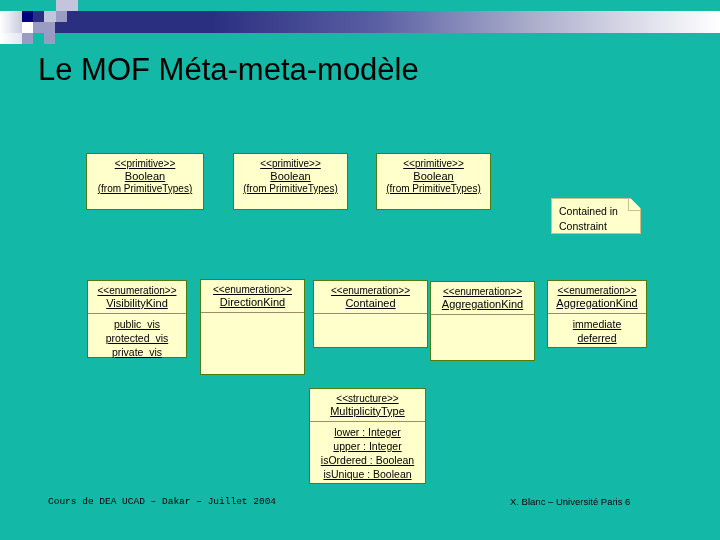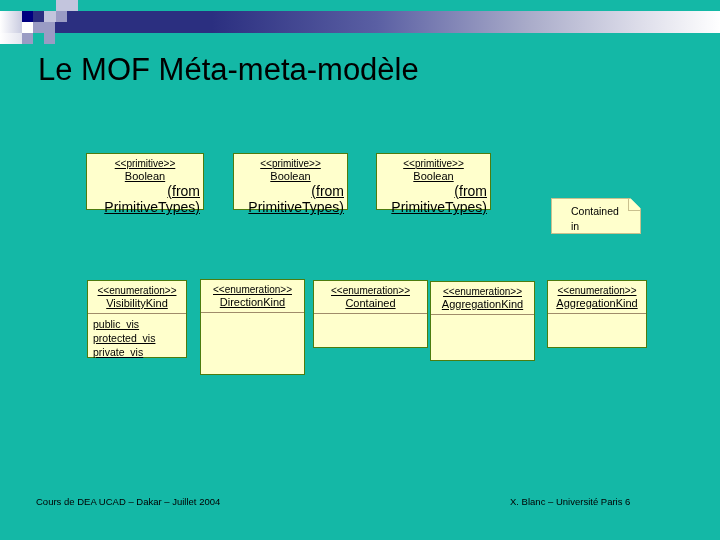--- a/index.html
+++ b/index.html
@@ -66,56 +66,56 @@
     text-align: center;
     padding: 4px 3px 3px 3px;
     line-height: 1.18;
     font-size: 10px;
   }
   .uml .hd.sep { border-bottom: 1px solid #a08c6a; }
   .uml .body {
     padding: 3px 5px 4px 5px;
     font-size: 10.5px;
     line-height: 1.35;
+    text-align: center;
   }
   .uml .from {
-    font-size: 14px;
-    text-align: right;
+    font-size: 10px;
   }
   .uml .nm { font-size: 11px; }
 
   
   .note {
     position: absolute;
     background: #ffffcc;
     border: 1px solid #c9c08e;
     box-sizing: border-box;
     font-size: 10.5px;
     line-height: 1.45;
-    padding: 5px 19px;
+    padding: 5px 7px;
     color: #000000;
     clip-path: polygon(0 0, calc(100% - 11px) 0, 100% 11px, 100% 100%, 0 100%);
   }
   .note .fold {
     position: absolute;
     right: 0px; top: 0px;
     width: 11px; height: 11px;
     border-left: 1px solid #c9c08e;
     border-bottom: 1px solid #c9c08e;
     background: #ffffcc;
   }
 
   
   .foot {
     position: absolute;
     font-size: 9.5px;
     color: #000000;
     white-space: nowrap;
   }
-  .foot-l { left: 36px; top: 496px; }
+  .foot-l { left: 48px; top: 496px; font-family: Liberation Mono, monospace; }
   .foot-r { left: 510px; top: 496px; }
 </style>
 </head>
 <body>
 
 <div id="slide">
 
   <div class="hdr-bar"></div>
   <div class="sq sq-a"></div>
   <div class="sq sq-c"></div>
@@ -191,19 +191,35 @@
       <div>&lt;&lt;enumeration&gt;&gt;</div>
       <div class="nm">AggregationKind</div>
     </div>
   </div>
 
   <div class="uml" style="left:547px; top:280px; width:100px; height:68px;">
     <div class="hd sep">
       <div>&lt;&lt;enumeration&gt;&gt;</div>
       <div class="nm">AggregationKind</div>
     </div>
-  </div>
-
+    <div class="body">
+      <div>immediate</div>
+      <div>deferred</div>
+    </div>
+  </div>
+
+  <div class="uml" style="left:309px; top:388px; width:117px; height:96px;">
+    <div class="hd sep">
+      <div>&lt;&lt;structure&gt;&gt;</div>
+      <div class="nm">MultiplicityType</div>
+    </div>
+    <div class="body">
+      <div>lower : Integer</div>
+      <div>upper : Integer</div>
+      <div>isOrdered : Boolean</div>
+      <div>isUnique : Boolean</div>
+    </div>
+  </div>
 
   <div class="foot foot-l">Cours de DEA UCAD – Dakar – Juillet 2004</div>
   <div class="foot foot-r">X. Blanc – Université Paris 6</div>
 
 </div>
 
 </body></html>

